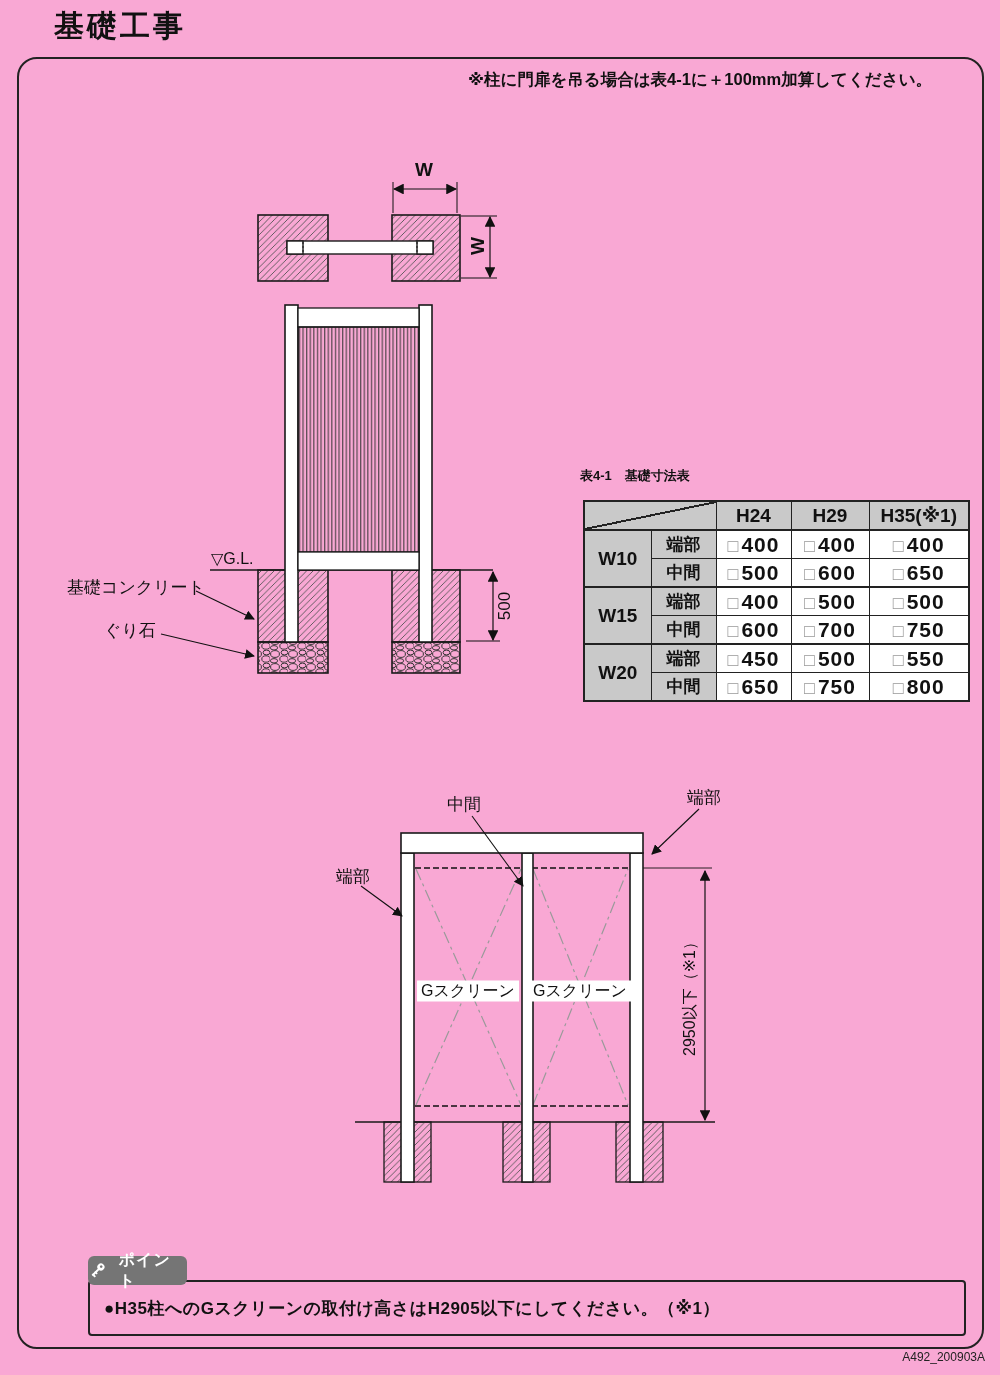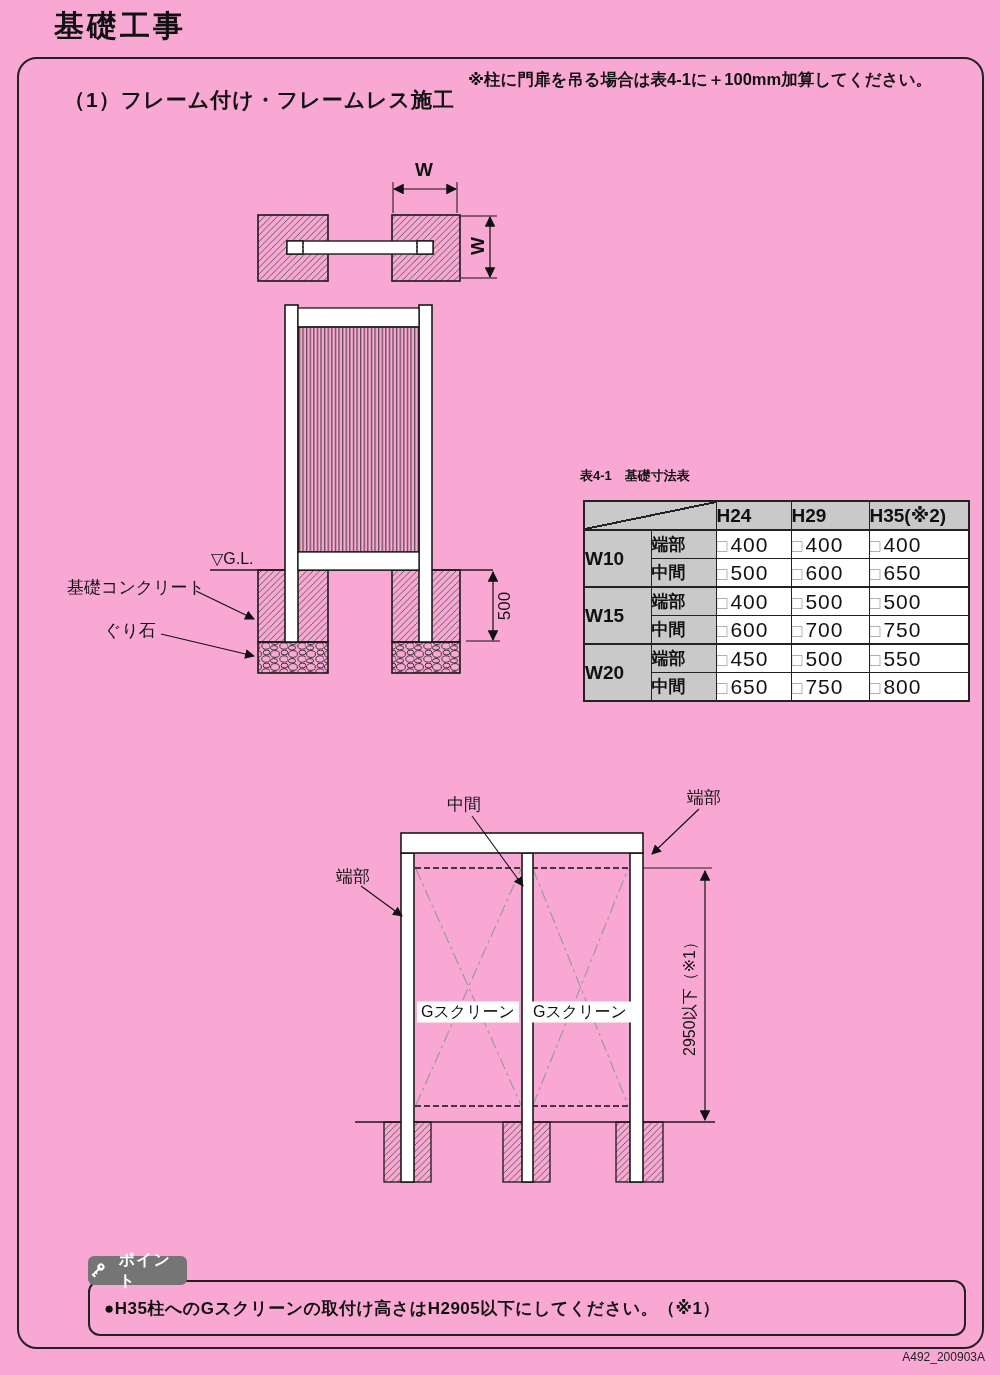--- a/index.html
+++ b/index.html
@@ -9,39 +9,39 @@
   .page-title{left:54px;top:6px;font-size:30px;font-weight:700;letter-spacing:3px;}
   .content-panel{left:17px;top:57px;width:963px;height:1288px;border:2.5px solid #222;border-radius:20px;}
   .section-heading{left:64px;top:86px;font-size:21px;font-weight:700;letter-spacing:1px;}
   .notes{left:468px;top:68px;width:520px;font-size:16.5px;line-height:23px;font-weight:600;}
   .diagrams{position:absolute;left:0;top:0;pointer-events:none;}
   .lbl{position:absolute;font-size:17px;white-space:nowrap;}
   .lbl-s{position:absolute;font-size:16px;white-space:nowrap;}
   .dimW{position:absolute;font-size:19px;font-weight:600;white-space:nowrap;}
   .rot{transform:translate(-50%,-50%) rotate(-90deg);}
   .ctr{transform:translate(-50%,-50%);}
-  .panel-tag{background:#fff;padding:0 4px;margin-top:21px;}
+  .panel-tag{background:#fff;padding:0 4px;}
   
   .tbl-title{left:580px;top:467px;font-size:13px;font-weight:700;}
   table.dim{position:absolute;left:583px;top:500px;border-collapse:collapse;table-layout:fixed;
             border:2.5px solid #222;font-family:inherit;}
-  table.dim td{border:1.2px solid #222;vertical-align:middle;padding:0;height:27px;overflow:hidden;}
+  table.dim td{border:1.2px solid #222;text-align:center;vertical-align:middle;padding:0;height:27px;overflow:hidden;}
   td.diag{background:#c9c9c9 linear-gradient(to bottom right,transparent calc(50% - 1px),#222 calc(50% - 1px),#222 calc(50% + 1px),transparent calc(50% + 1px));}
   td.hd{background:#c9c9c9;font-size:19px;font-weight:700;}
   td.wcell{background:#c9c9c9;font-size:19px;font-weight:700;margin-top:40px;}
   td.pcell{background:#c9c9c9;font-size:17px;font-weight:700;}
-  td.vcell{background:#fff;font-size:21px;letter-spacing:1px;}
+  td.vcell{background:#fff;font-size:21px;letter-spacing:1px;font-weight:bold;}
   tr.grp td{border-top:2.2px solid #222;}
   tr.hdr td{border-bottom:2.2px solid #222;}
   .sq{color:#999;font-size:18px;margin-right:2px;}
   
   .point-badge{left:88px;top:1256px;width:99px;height:29px;background:#757575;border-radius:6px;
                display:flex;align-items:center;justify-content:center;gap:12px;z-index:3;}
   .point-badge span{color:#fff;font-size:16px;font-weight:700;letter-spacing:1px;}
-  .point-box{left:88px;top:1280px;width:874px;height:52px;border:2px solid #222;border-radius:12px;
+  .point-box{left:88px;top:1280px;width:874px;height:52px;border:2px solid #222;border-radius:4px;
              display:flex;align-items:center;z-index:2;}
   .point-text{font-size:17px;font-weight:600;padding-left:14px;letter-spacing:0.5px;}
   .doc-number{left:0;top:1350px;width:985px;text-align:right;font-size:12px;color:#222;}
 </style>
 </head>
 <body>
 
 <div class="page">
 
   <svg class="diagrams" width="1000" height="1375" viewBox="0 0 1000 1375">
@@ -126,21 +126,20 @@
       <line x1="705" y1="871" x2="705" y2="1120" stroke="#111" stroke-width="1.2" marker-start="url(#arr)" marker-end="url(#arr)"></line>
 
       <line x1="472" y1="816" x2="523" y2="886" stroke="#111" stroke-width="1.1" marker-end="url(#arr)"></line>
       <line x1="699" y1="809" x2="652" y2="854" stroke="#111" stroke-width="1.1" marker-end="url(#arr)"></line>
       <line x1="361" y1="886" x2="402" y2="916" stroke="#111" stroke-width="1.1" marker-end="url(#arr)"></line>
     </g>
   </svg>
 
   <div class="abs page-title">基礎工事</div>
   <div class="abs content-panel"></div>
-  <div class="abs section-heading">（1）フレーム付け・フレームレス施工</div>
   <div class="abs notes">
     <div>※柱に門扉を吊る場合は表4-1に＋100mm加算してください。</div>
   </div>
 
   <div class="dimW ctr" style="left:424px;top:170px;">W</div>
   <div class="dimW rot" style="left:478px;top:246px;">W</div>
 
   <div class="lbl-s" style="left:211px;top:549px;">▽G.L.</div>
   <div class="lbl" style="left:67px;top:576px;">基礎コンクリート</div>
   <div class="lbl" style="left:104px;top:619px;">ぐり石</div>
@@ -153,21 +152,21 @@
         <col style="width:65px">
         <col style="width:75px">
         <col style="width:78px">
         <col style="width:100px">
       </colgroup>
     <tbody>
         <tr class="hdr">
       <td class="diag" colspan="2"></td>
       <td class="hd">H24</td>
       <td class="hd">H29</td>
-      <td class="hd">H35(※2)</td>
+      <td class="hd">H35(※1)</td>
     </tr>
     <tr class="grp">
       <td class="wcell" rowspan="2">W10</td>
       <td class="pcell">端部</td>
       <td class="vcell"><span class="sq">□</span><span>400</span></td>
       <td class="vcell"><span class="sq">□</span><span>400</span></td>
       <td class="vcell"><span class="sq">□</span><span>400</span></td>
     </tr>
     <tr>
       <td class="pcell">中間</td>

